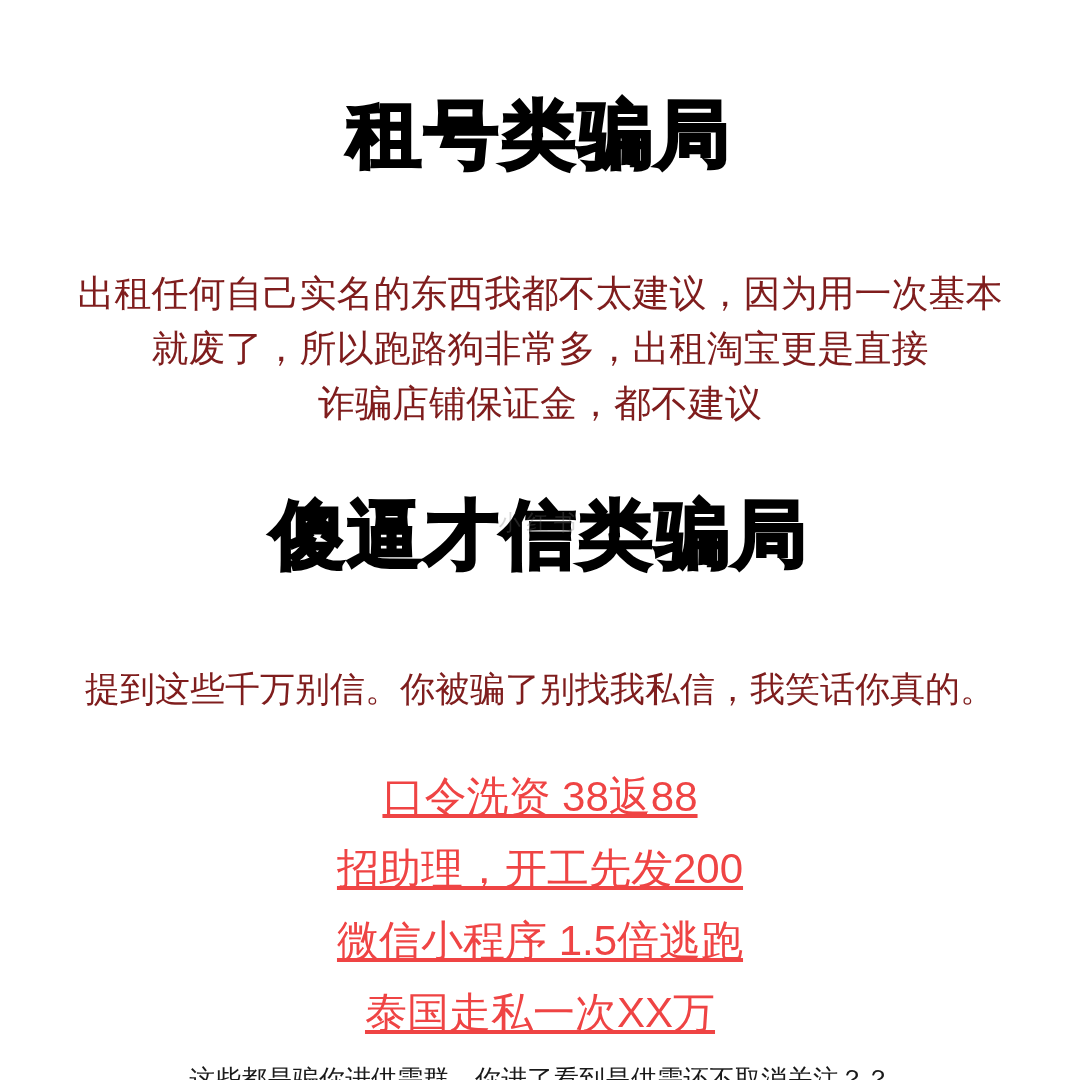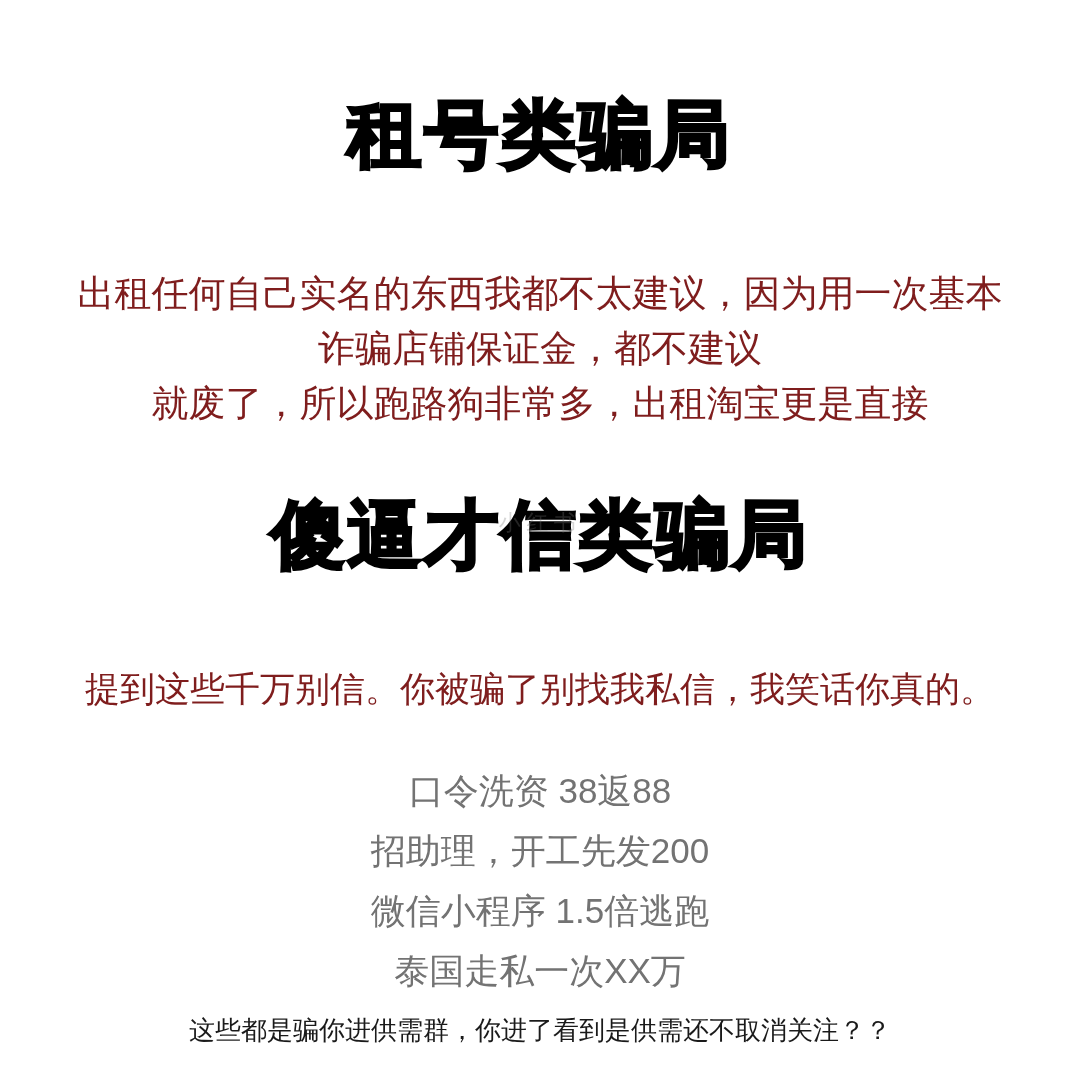--- a/index.html
+++ b/index.html
@@ -65,23 +65,24 @@
   }
 
   .list {
     margin-top: 46px;
     width: 100%;
     text-align: center;
   }
 
   .list-item {
     display: block;
-    font-size: 35px;
+    font-size: 42px;
     line-height: 1.72;
-    color: #737373;
+    color: #ef4444;
+    text-decoration: underline;
   }
 
   .closing {
     margin-top: 10px;
     text-align: center;
     font-size: 26px;
     line-height: 1.5;
     color: #1a1a1a;
     width: 1060px;
   }
@@ -101,22 +102,22 @@
 </style>
 </head>
 <body>
 
 <div class="page">
 
   <h1 class="heading heading-1">租号类骗局</h1>
 
   <div class="para">
     <span class="para-line">出租任何自己实名的东西我都不太建议，因为用一次基本</span>
+    <span class="para-line">就废了，所以跑路狗非常多，出租淘宝更是直接</span>
     <span class="para-line">诈骗店铺保证金，都不建议</span>
-    <span class="para-line">就废了，所以跑路狗非常多，出租淘宝更是直接</span>
   </div>
 
   <h1 class="heading heading-2">傻逼才信类骗局</h1>
 
   <div class="watermark">小红书</div>
 
   <div class="para para-2">
     <span class="para-line">提到这些千万别信。你被骗了别找我私信，我笑话你真的。</span>
   </div>
 

